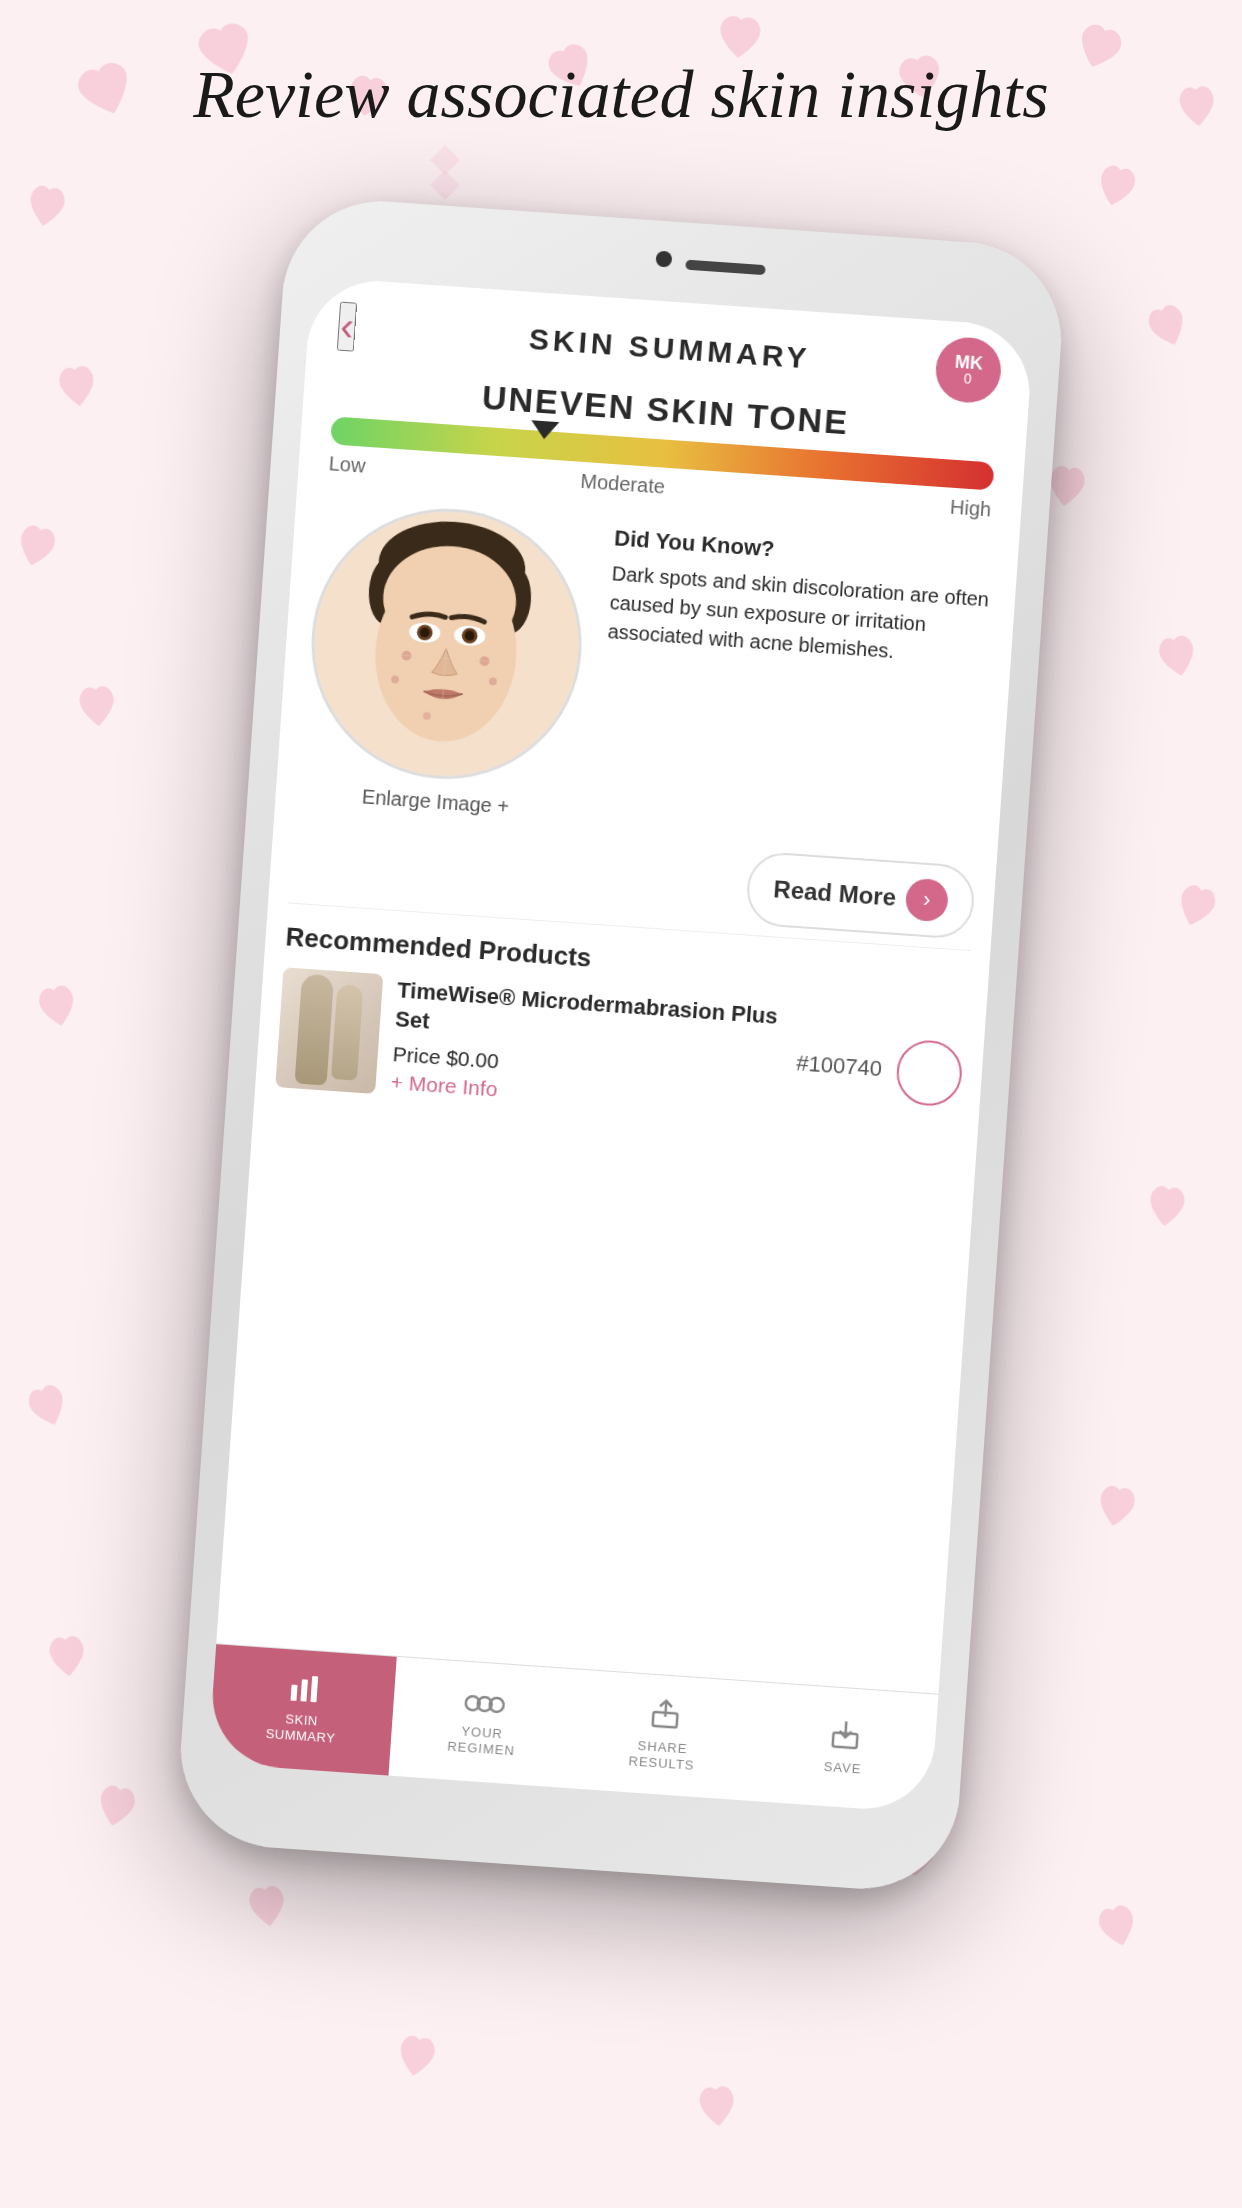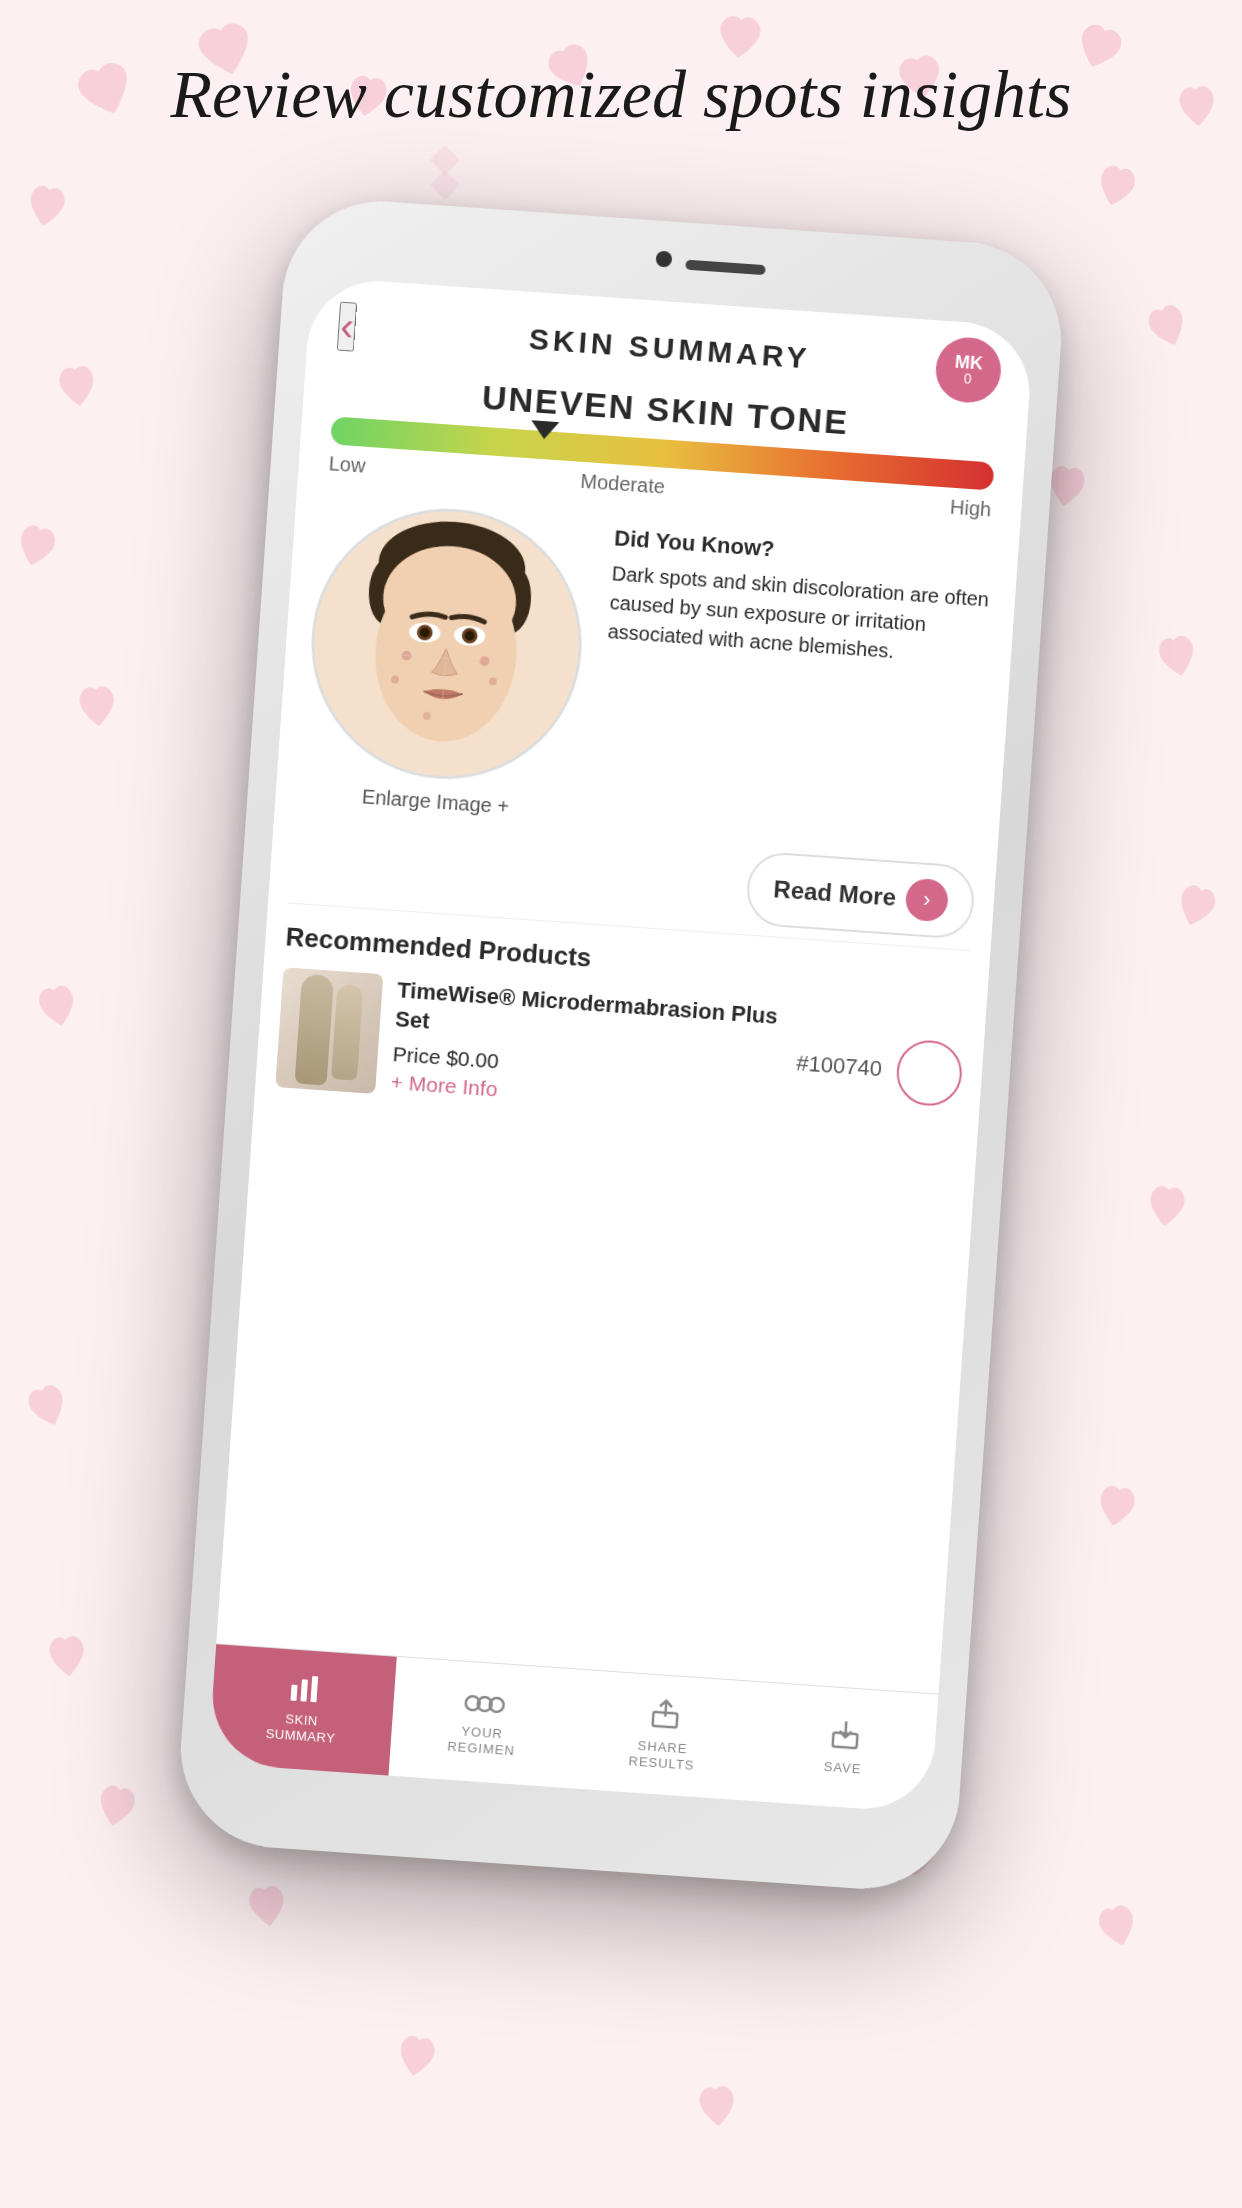--- a/index.html
+++ b/index.html
@@ -463,21 +463,21 @@
       <path d="M1100,1500 C1100,1490 1110,1482 1117,1490 C1124,1482 1134,1490 1134,1500 C1134,1512 1117,1526 1117,1526 C1117,1526 1100,1512 1100,1500Z" transform="rotate(10,1117,1504)"></path>
       <path d="M50,1650 C50,1640 60,1632 67,1640 C74,1632 84,1640 84,1650 C84,1662 67,1676 67,1676 C67,1676 50,1662 50,1650Z" transform="rotate(-6,67,1654)"></path>
 
       <path d="M430,160 l15,-15 l15,15 l-15,15 Z" opacity="0.4"></path>
       <path d="M430,185 l15,-15 l15,15 l-15,15 Z" opacity="0.4"></path>
     </g>
   </svg>
 </div>
 
 <div class="page-title" style="position:absolute;top:55px;left:50%;transform:translateX(-50%);z-index:10;font-family:Georgia,serif;font-style:italic;font-size:68px;font-weight:400;color:#1a1a1a;white-space:nowrap;text-align:center;width:1200px;">
-  <span>Review customized spots insights</span>
+  <span>Review associated skin insights</span>
 </div>
 
 <div class="phone-container">
 
   <div class="phone-frame">
 
     <div class="phone-camera"></div>
 
     <div class="phone-speaker"></div>
 

